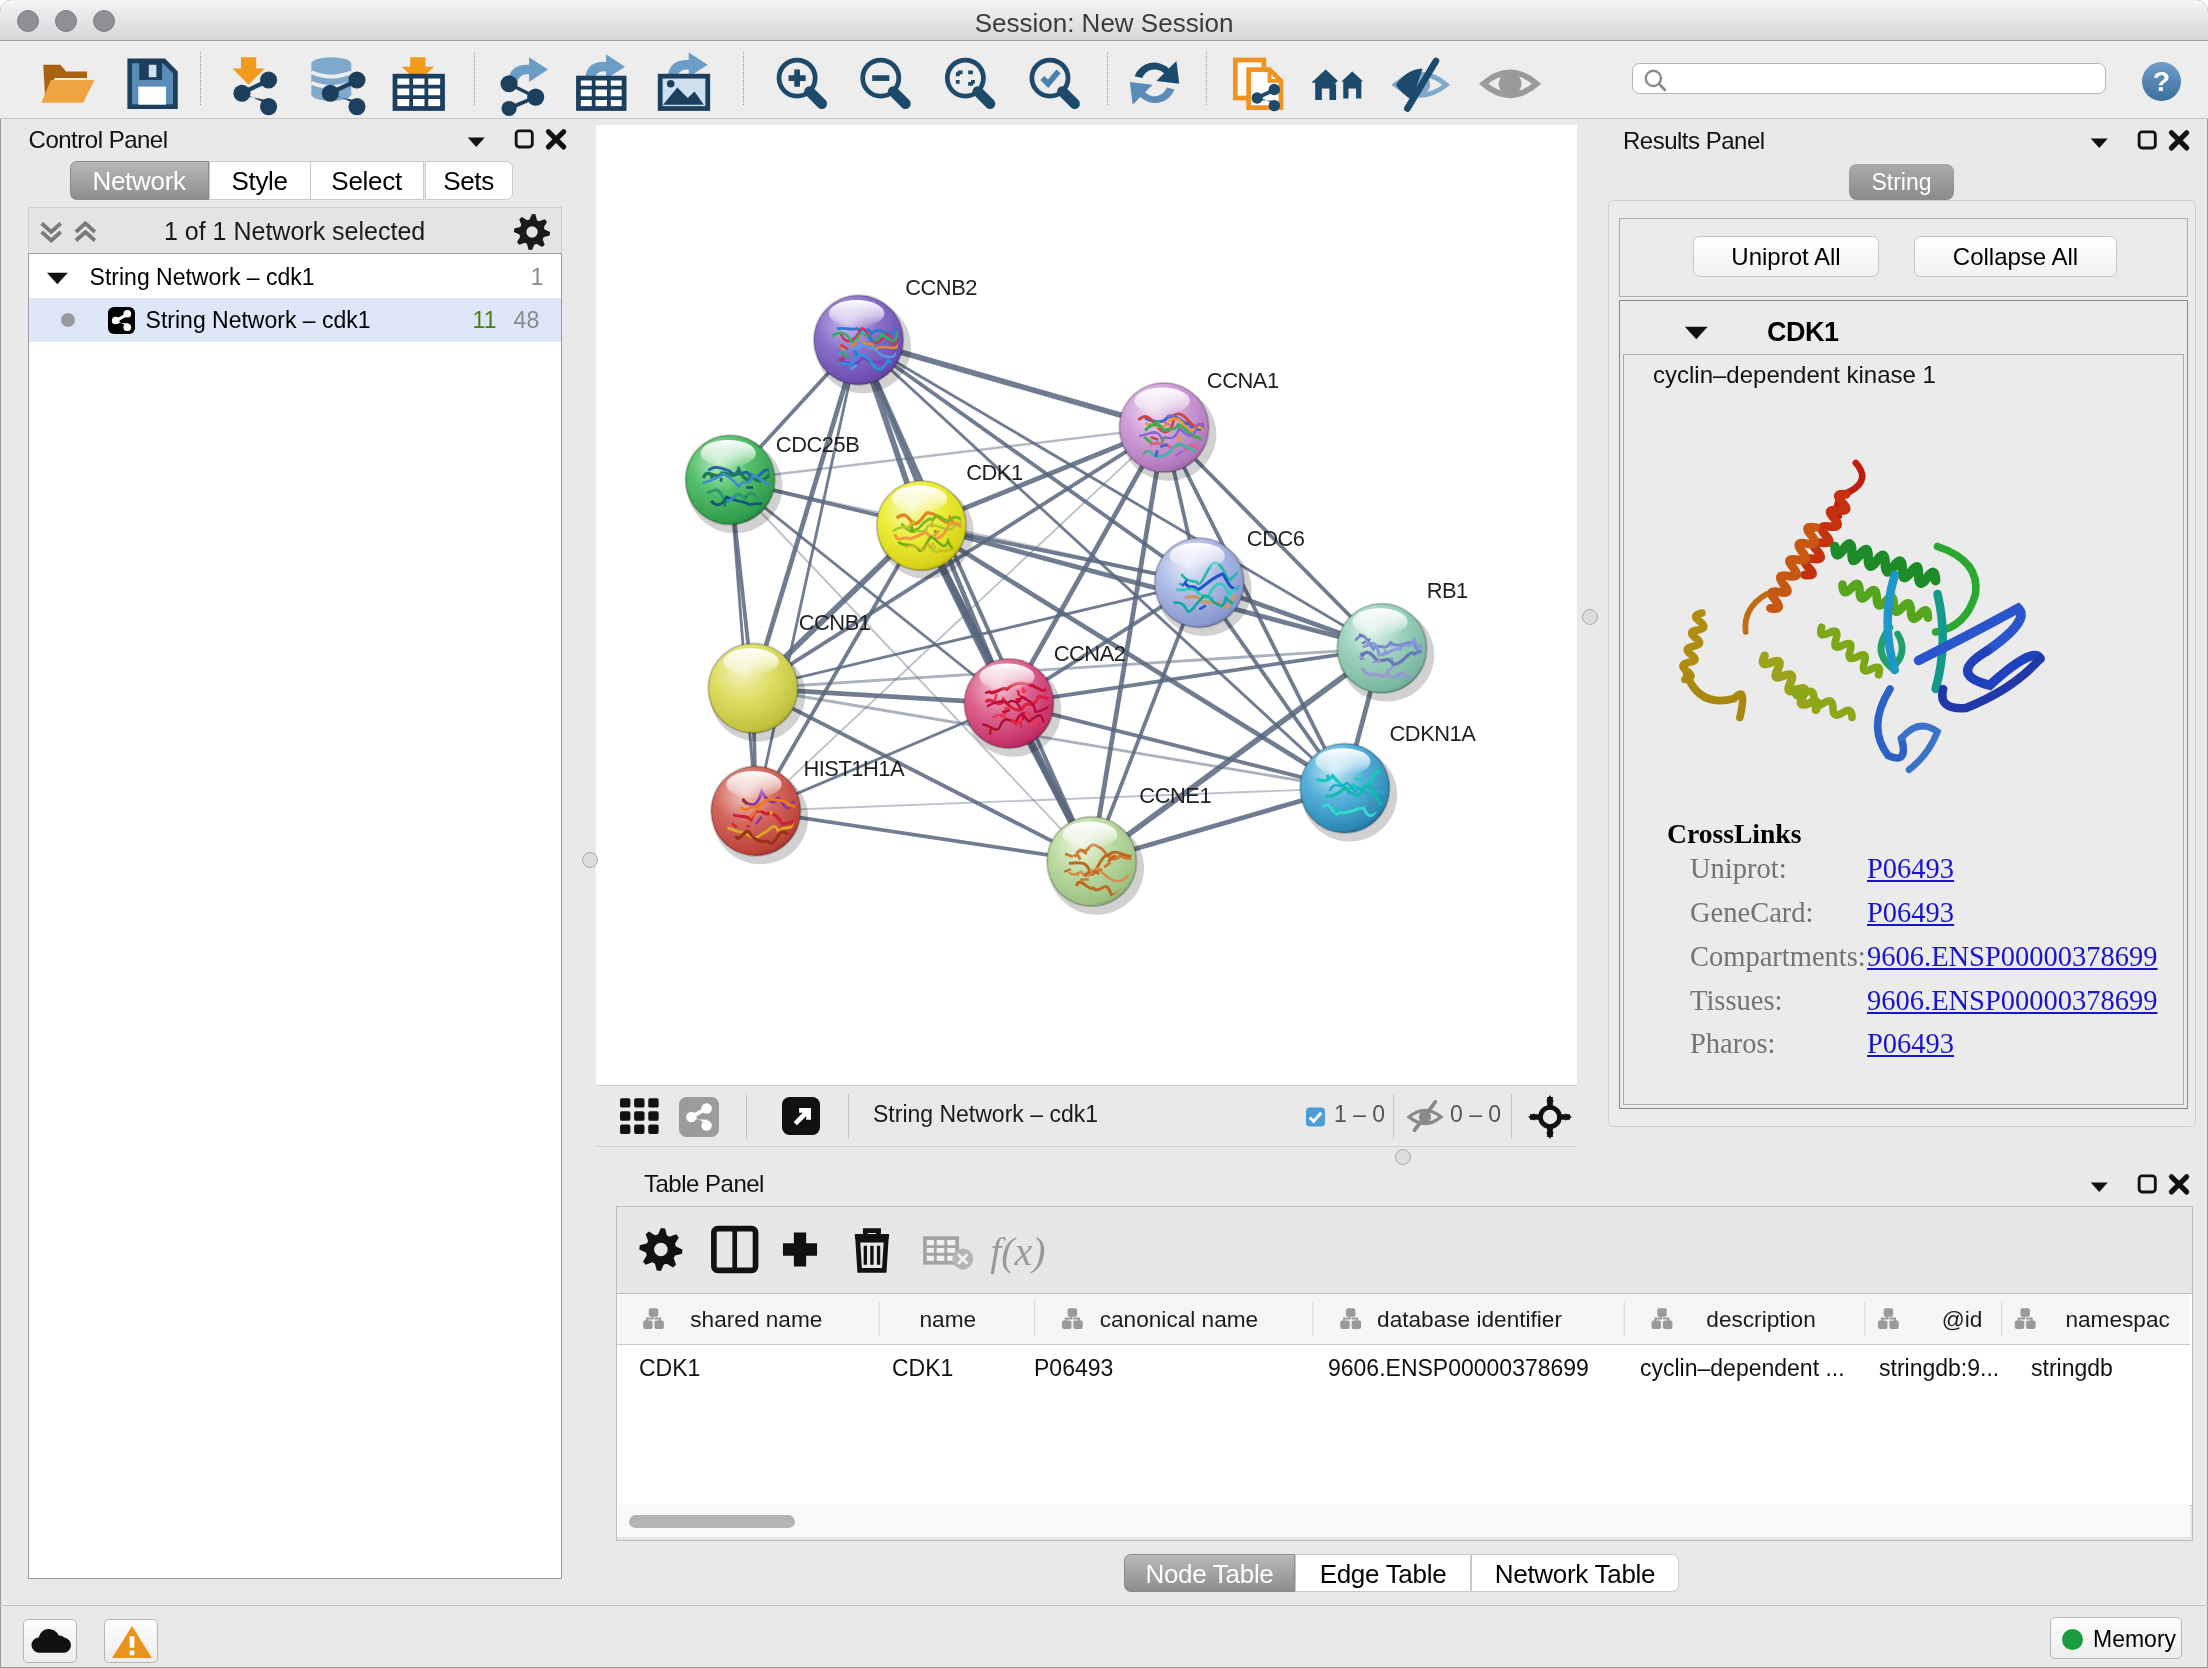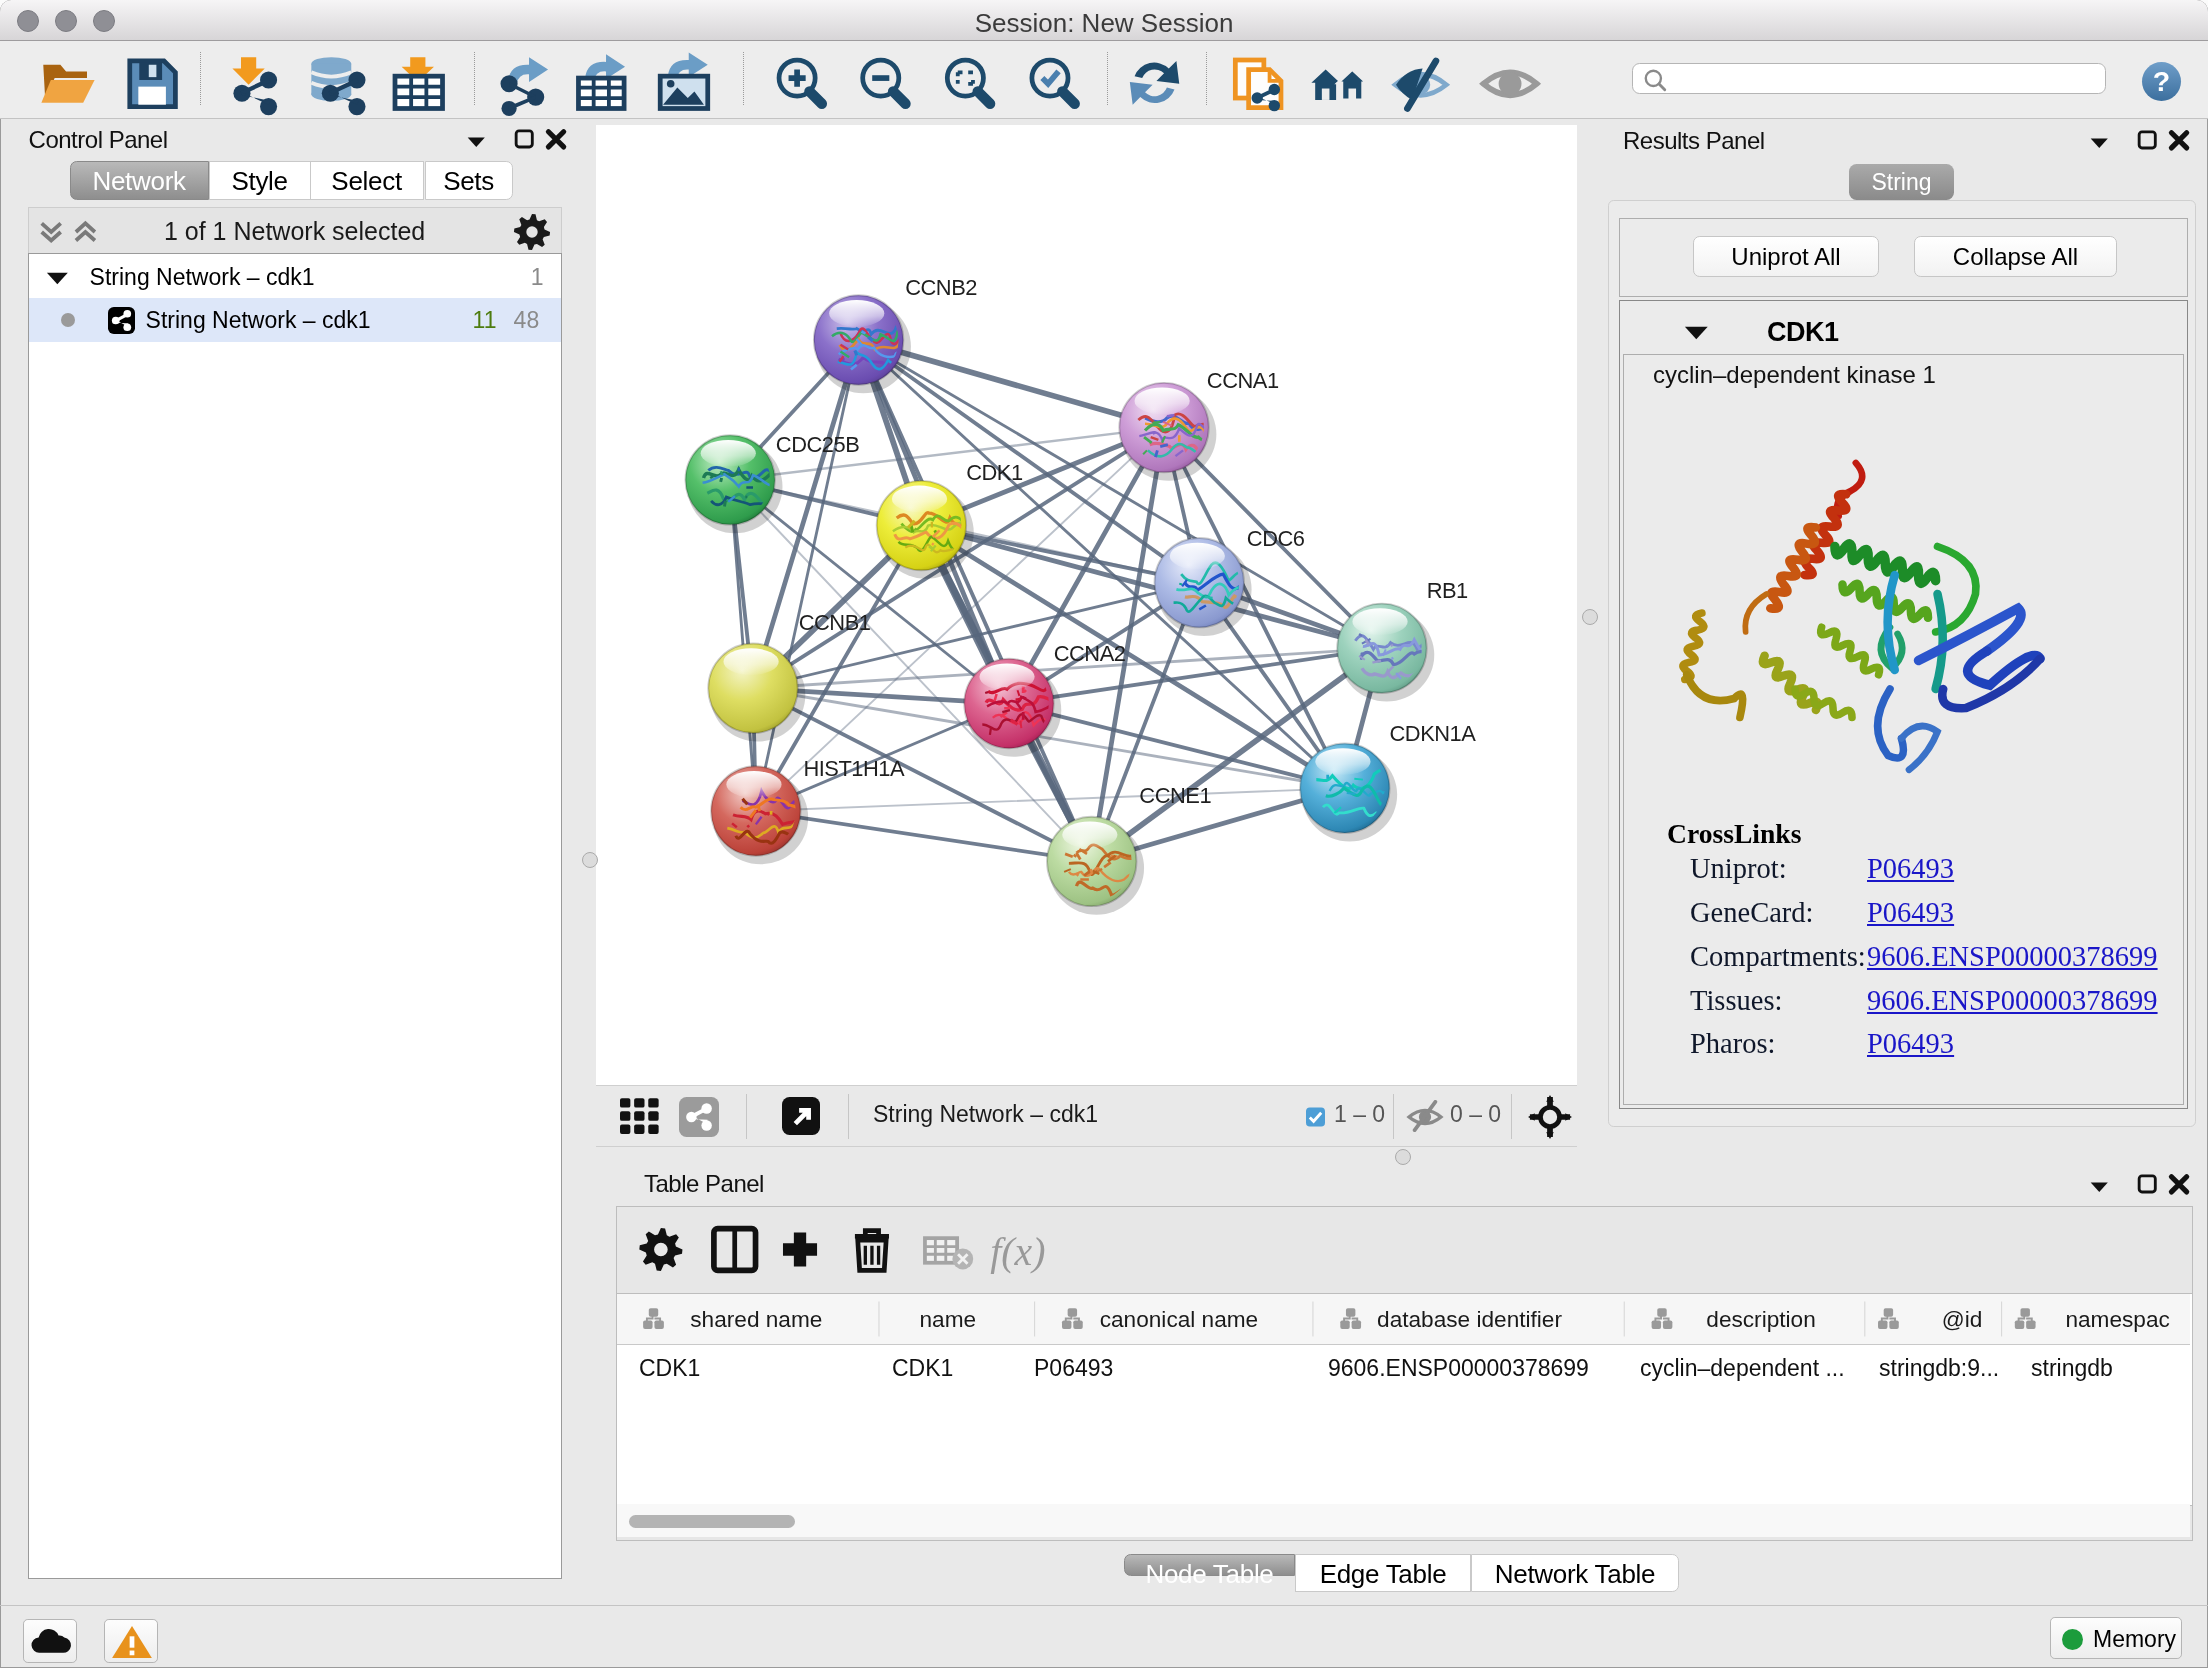--- a/index.html
+++ b/index.html
@@ -37,21 +37,21 @@
   
   #resultsp{left:1585px;top:119px;width:616px;height:1046px;}
   
   #tablep{left:599px;top:1162px;width:1602px;height:450px;}
   
   #statusbar{left:0;top:1605px;width:2208px;height:64px;border-top:1px solid #c4c4c4;}
   .sbtn{position:absolute;background:linear-gradient(#fdfdfd,#ededed);
     border:1px solid #b5b5b5;border-radius:4.8px;box-sizing:border-box;}
   a.lnk{color:#1a16c8;text-decoration:underline;}
   .crow{position:absolute;left:0;width:609px;font-family:"Liberation Serif",serif;font-size:28.5px;}
-  .clab{position:absolute;left:105px;color:#0f172a;white-space:nowrap;}
+  .clab{position:absolute;left:105px;color:#737373;white-space:nowrap;}
   .crow a.lnk{position:absolute;left:282px;white-space:nowrap;}
   .ptitle{font-size:24px;color:#111;letter-spacing:-0.5px;}
   .tab{font-size:26px;letter-spacing:-0.3px;}
 </style>
 </head>
 <body>
 <div id="win">
 
   <div class="abs" id="titlebar">
     <div class="tl" style="left:17px;"></div>
@@ -893,21 +893,21 @@
       <span style="position:absolute;left:276px;top:9.5px;">CDK1</span>
       <span style="position:absolute;left:418px;top:9.5px;">P06493</span>
       <span style="position:absolute;left:712px;top:9.5px;">9606.ENSP00000378699</span>
       <span style="position:absolute;left:1024px;top:9.5px;">cyclin–dependent ...</span>
       <span style="position:absolute;left:1263px;top:9.5px;">stringdb:9...</span>
       <span style="position:absolute;left:1415px;top:9.5px;">stringdb</span>
     </div>
     <div style="position:absolute;left:18px;top:342px;width:1573px;height:33px;background:#f8f8f8;"></div>
     <div style="position:absolute;left:30px;top:353px;width:166px;height:13.3px;background:#b4b4b4;border-radius:6.7px;"></div>
 
-    <div class="tab tabsel" style="left:525px;top:392px;width:171px;height:22px;line-height:38px;border-radius:6.7px 0 0 6.7px;">Node Table</div>
+    <div class="tab tabsel" style="left:525px;top:392px;width:171px;height:38px;line-height:38px;border-radius:6.7px 0 0 6.7px;">Node Table</div>
     <div class="tab" style="left:696px;top:392px;width:176px;height:38px;line-height:38px;">Edge Table</div>
     <div class="tab" style="left:872px;top:392px;width:208px;height:38px;line-height:38px;border-radius:0 6.7px 6.7px 0;">Network Table</div>
   </div>
 
   <div class="abs" id="statusbar">
     <div class="sbtn" style="left:23px;top:13.3px;width:54px;height:44px;">
       <svg width="42" height="28.5" viewBox="0 0 44 30" style="position:absolute;left:5.7px;top:7.6px;">
         <path d="M10 26 a8 8 0 0 1 -1 -16 a11 11 0 0 1 21 -2 a7 7 0 0 1 6 2 a7.5 7.5 0 0 1 -2 16 Z" fill="#111"></path>
       </svg>
     </div>

